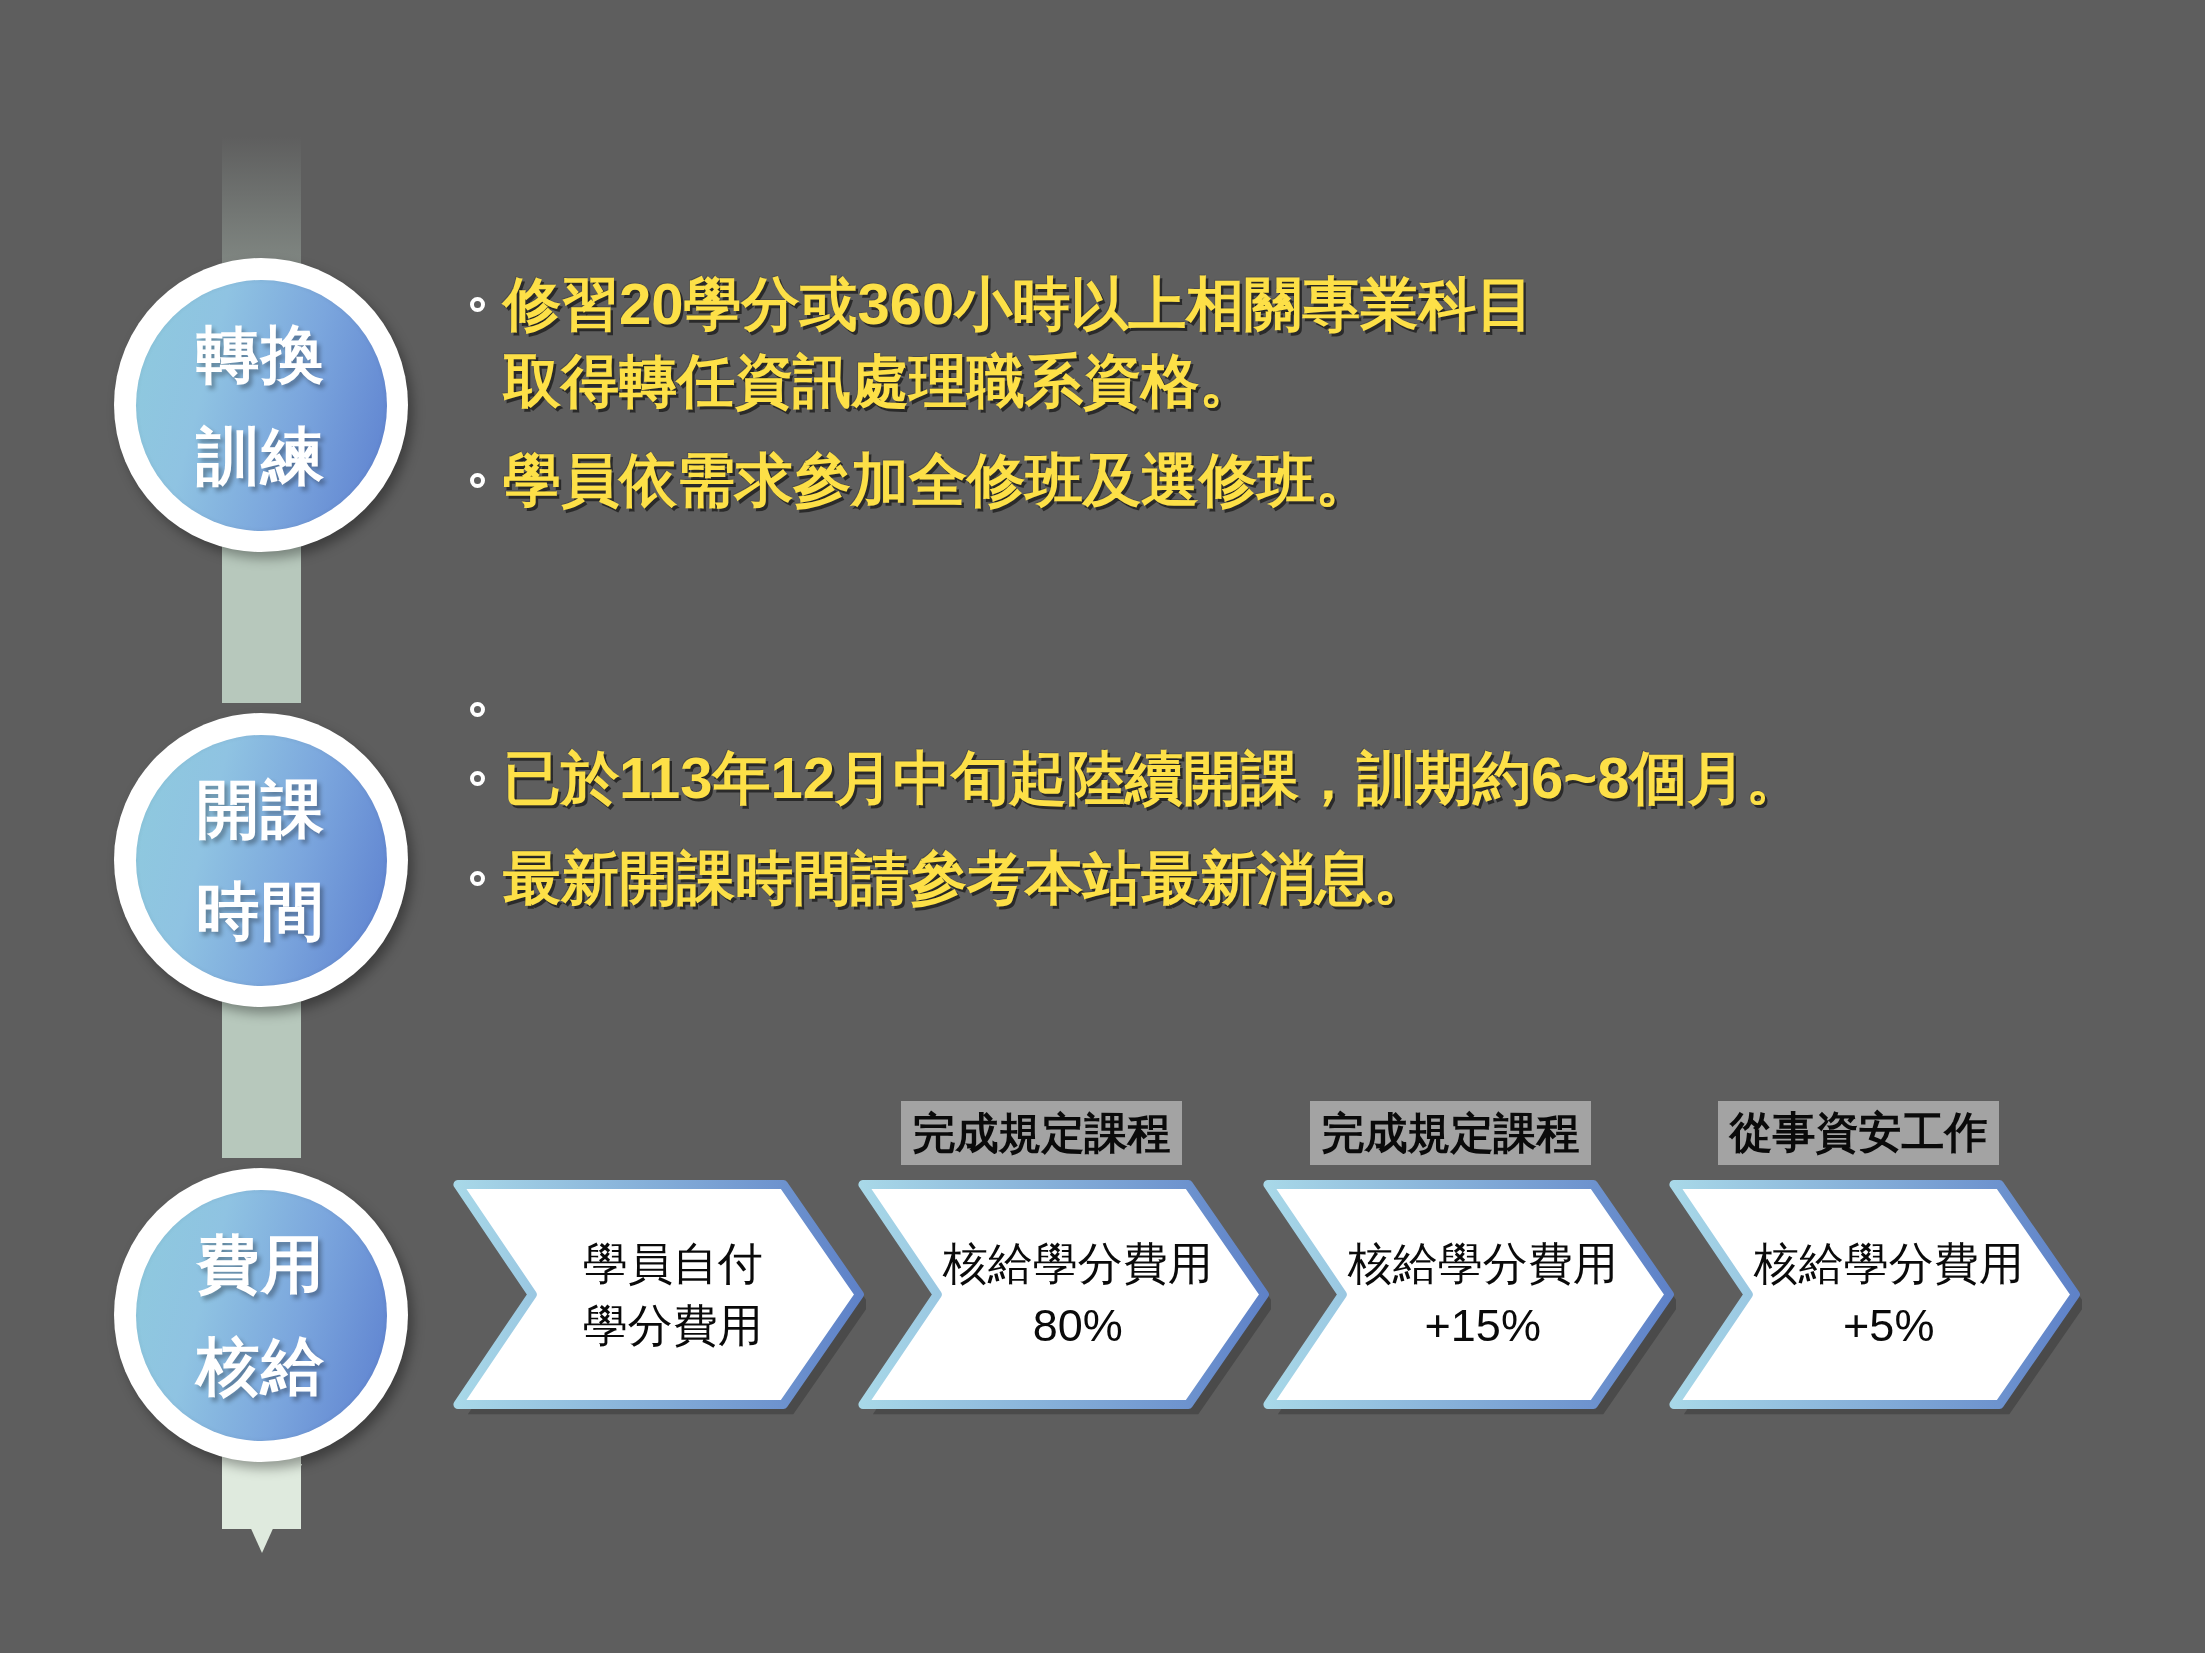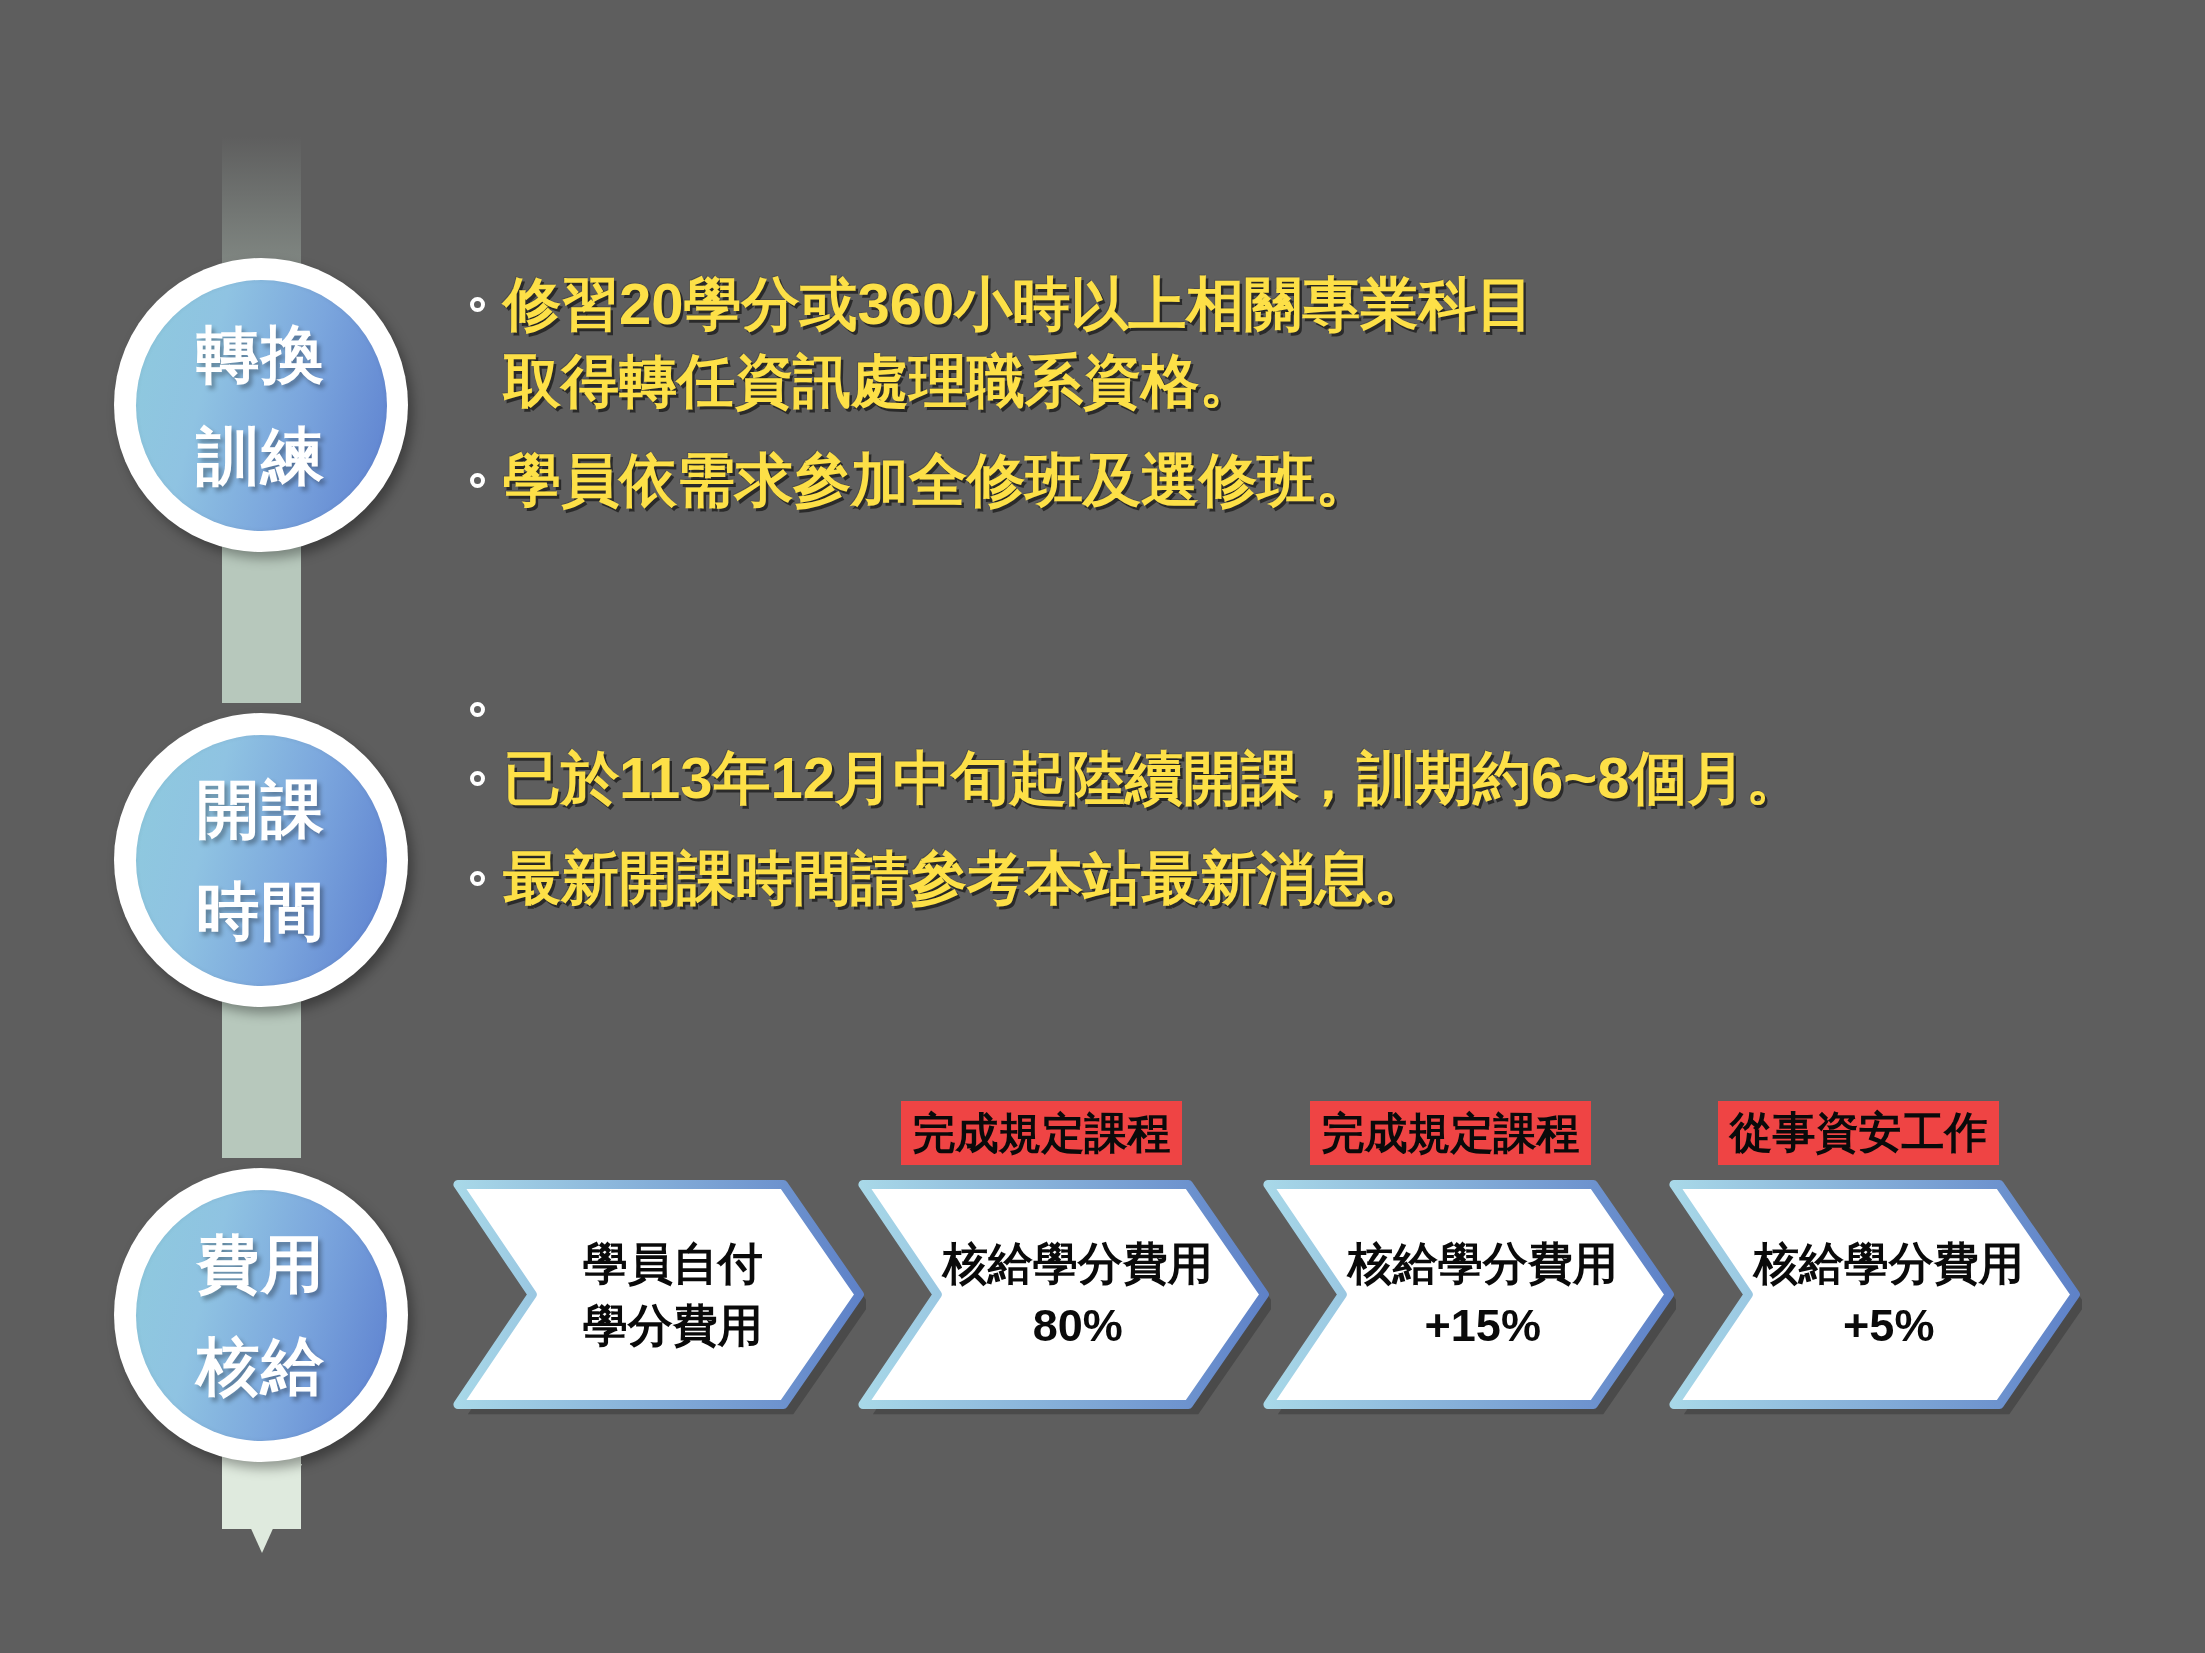--- a/index.html
+++ b/index.html
@@ -161,33 +161,33 @@
     width: 100%;
     height: 100%;
     display: flex;
     flex-direction: column;
     align-items: center;
     justify-content: center;
     padding-left: 26.5px;
     box-sizing: border-box;
     color: #0a0a0a;
     font-size: 45px;
-    font-weight: bold;
+    font-weight: normal;
     line-height: 1.36;
     white-space: pre-line;
     text-align: center;
     pointer-events: none;
   }
 
   
   .chev-tag {
     position: absolute;
     top: 1101px;
     height: 64px;
-    background: #ef4444;
+    background: #a3a3a3;
     color: #0a0a0a;
     font-size: 43px;
     font-weight: bold;
     line-height: 64px;
     text-align: center;
     padding: 0 11.6px;
     box-sizing: border-box;
     white-space: nowrap;
   }
   .tag-1 { left: 901px; }

